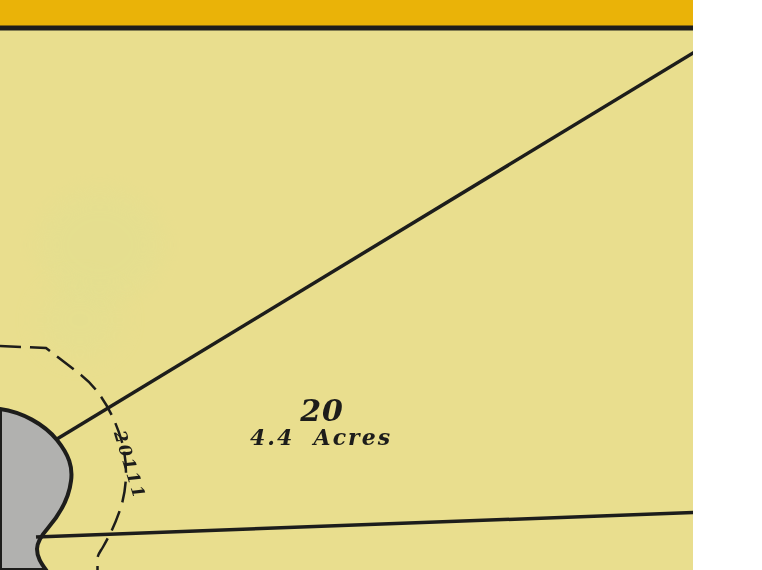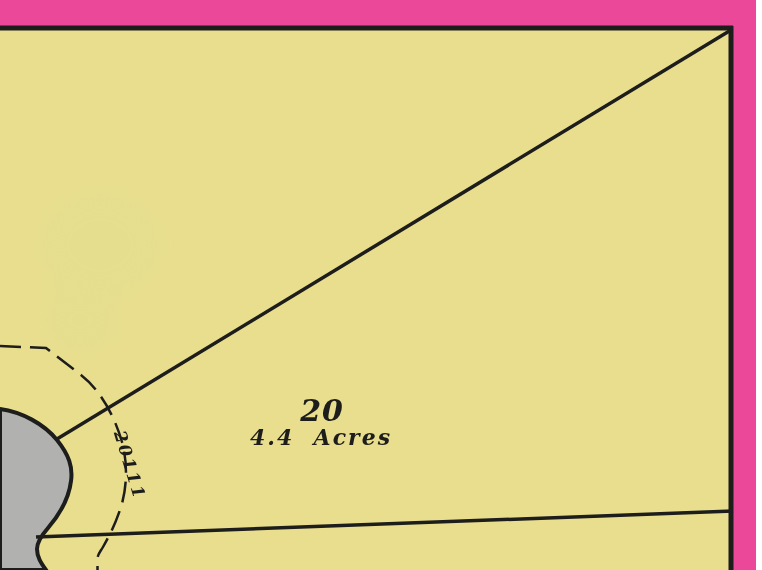--- a/index.html
+++ b/index.html
@@ -3,23 +3,23 @@
 <meta charset="utf-8">
 <style>
   html, body {
     margin: 0;
     padding: 0;
     background: #ffffff;
     font-family: "DejaVu Serif", serif;
   }
   .stage {
     position: relative;
-    width: 756px;
+    width: 693px;
     height: 570px;
-    background: #ec4899;
+    background: #eab308;
     overflow: hidden;
   }
   .stage svg {
     position: absolute;
     left: 0;
     top: 0;
   }
   .map-label {
     position: absolute;
     color: #1d1d1b;

